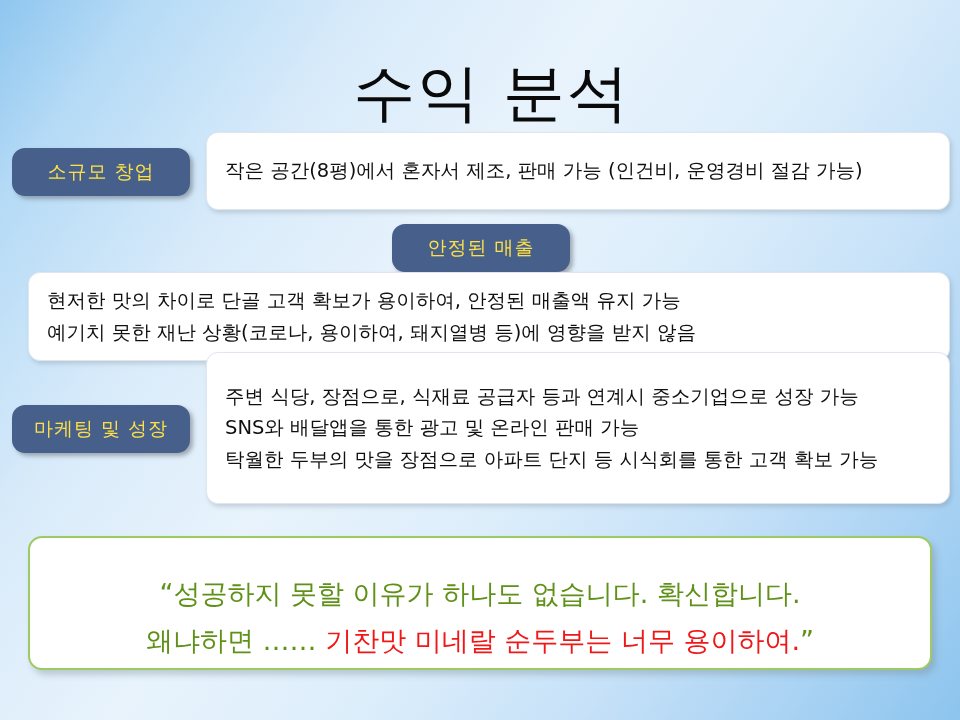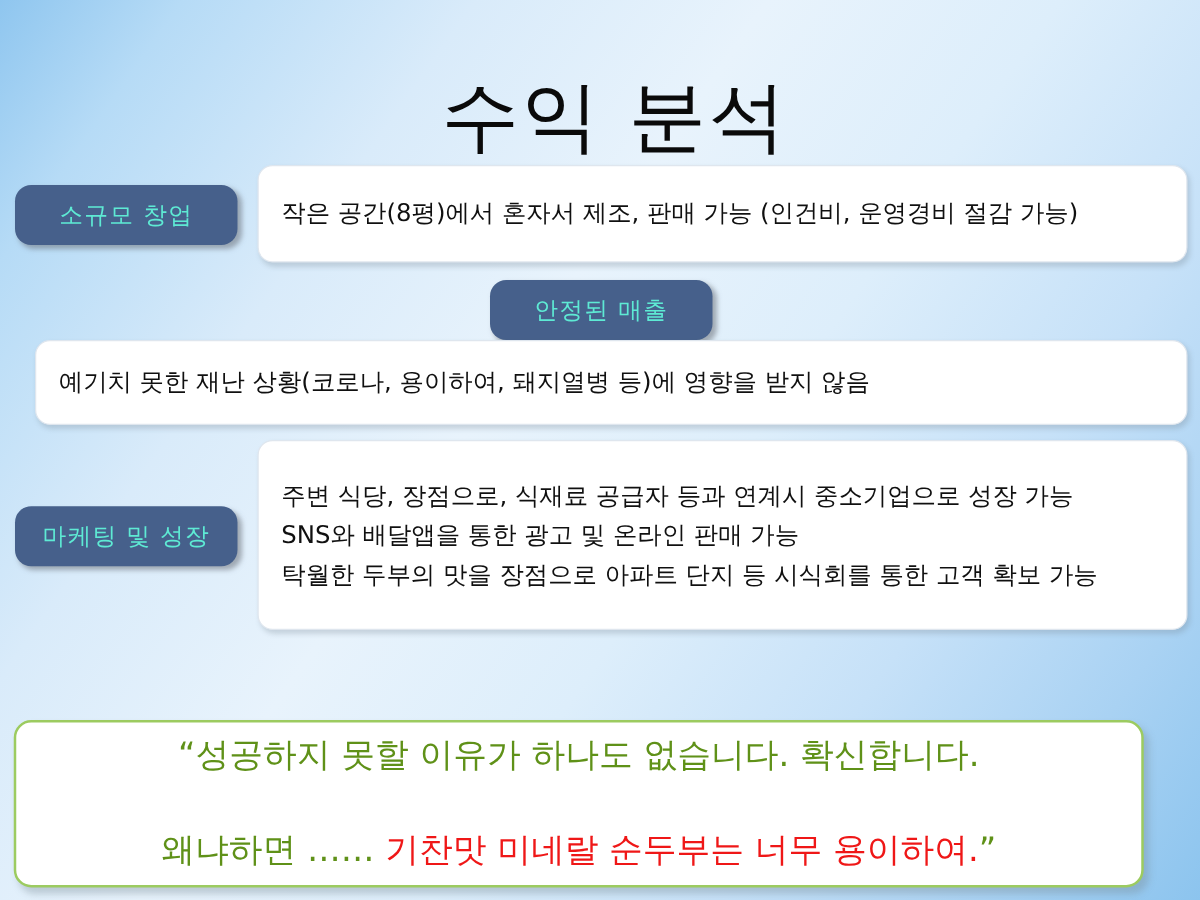--- a/index.html
+++ b/index.html
@@ -69,21 +69,21 @@
   .row-1 { height: 78px; margin-bottom: 12px; }
   .row-2 { height: 118px; margin-bottom: 12px; flex-direction: column; }
   .row-3 { height: 152px; }
 
   .label-box {
     flex: 0 0 auto;
     width: 178px;
     box-sizing: border-box;
     background: #46608b;
     border-radius: 13px;
-    color: #5eead4;
+    color: #fde047;
     text-align: center;
     font-family: "DejaVu Sans", "Liberation Sans", sans-serif;
     font-size: 19px;
     letter-spacing: 1px;
     padding: 11px 6px;
     box-shadow: 3px 3px 4px rgba(105,112,120,0.55);
     white-space: nowrap;
   }
   .row-1 .label-box { margin-top: 2px; }
   .row-2 .label-box { margin-top: 2px; }
@@ -107,35 +107,34 @@
     font-family: "DejaVu Sans", "Liberation Sans", sans-serif;
     font-size: 19.5px;
     line-height: 1.62;
     color: #101010;
     white-space: nowrap;
   }
 
   
   .quote-box {
     position: absolute;
-    left: 11px;
+    left: 28px;
     top: 536px;
     width: 904px;
     height: 134px;
     box-sizing: border-box;
     background: #ffffff;
     border: 2px solid #9ccb60;
     border-radius: 14px;
     box-shadow: 4px 5px 6px rgba(120,140,150,0.38);
     display: flex;
     flex-direction: column;
-    justify-content: space-between;
+    justify-content: flex-end;
     align-items: center;
     padding: 4px 18px;
-    margin-top: 40px;
   }
   .quote-line {
     font-family: "DejaVu Sans", "Liberation Sans", sans-serif;
     font-size: 27px;
     line-height: 1.72;
     color: #5f9118;
     white-space: nowrap;
     text-align: center;
   }
   .quote-line .red {
@@ -156,20 +155,21 @@
     <div class="row row-1">
       <div class="label-box">소규모 창업</div>
       <div class="content-box">
         <div class="content-line">작은 공간(8평)에서 혼자서 제조, 판매 가능 (인건비, 운영경비 절감 가능)</div>
       </div>
     </div>
 
     <div class="row row-2">
       <div class="label-box">안정된 매출</div>
       <div class="content-box">
+        <div class="content-line">현저한 맛의 차이로 단골 고객 확보가 용이하여, 안정된 매출액 유지 가능</div>
         <div class="content-line">예기치 못한 재난 상황(코로나, 용이하여, 돼지열병 등)에 영향을 받지 않음</div>
       </div>
     </div>
 
     <div class="row row-3">
       <div class="label-box">마케팅 및 성장</div>
       <div class="content-box">
         <div class="content-line">주변 식당, 장점으로, 식재료 공급자 등과 연계시 중소기업으로 성장 가능</div>
         <div class="content-line">SNS와 배달앱을 통한 광고 및 온라인 판매 가능</div>
         <div class="content-line">탁월한 두부의 맛을 장점으로 아파트 단지 등 시식회를 통한 고객 확보 가능</div>

